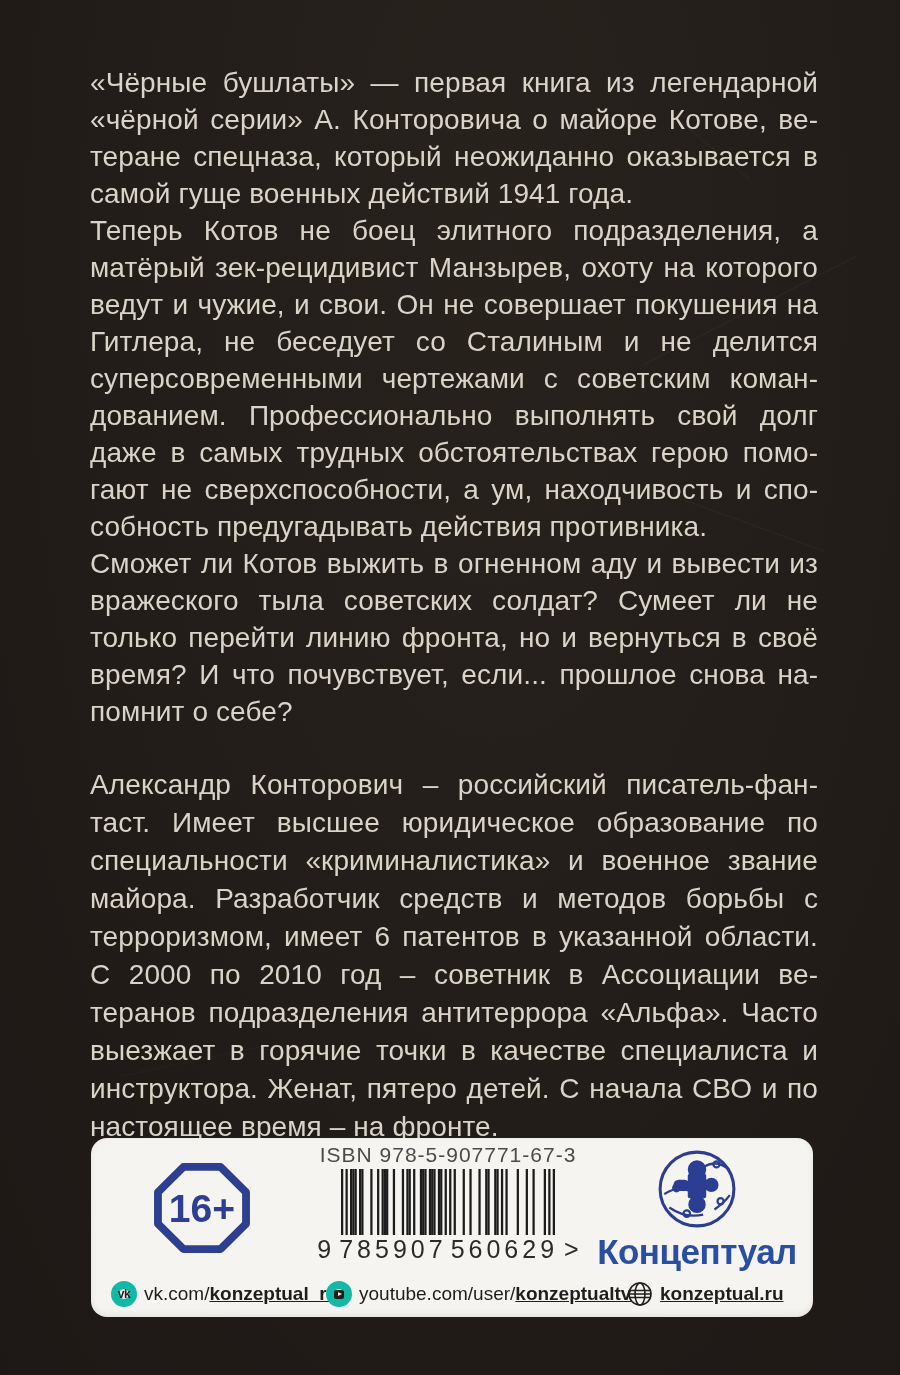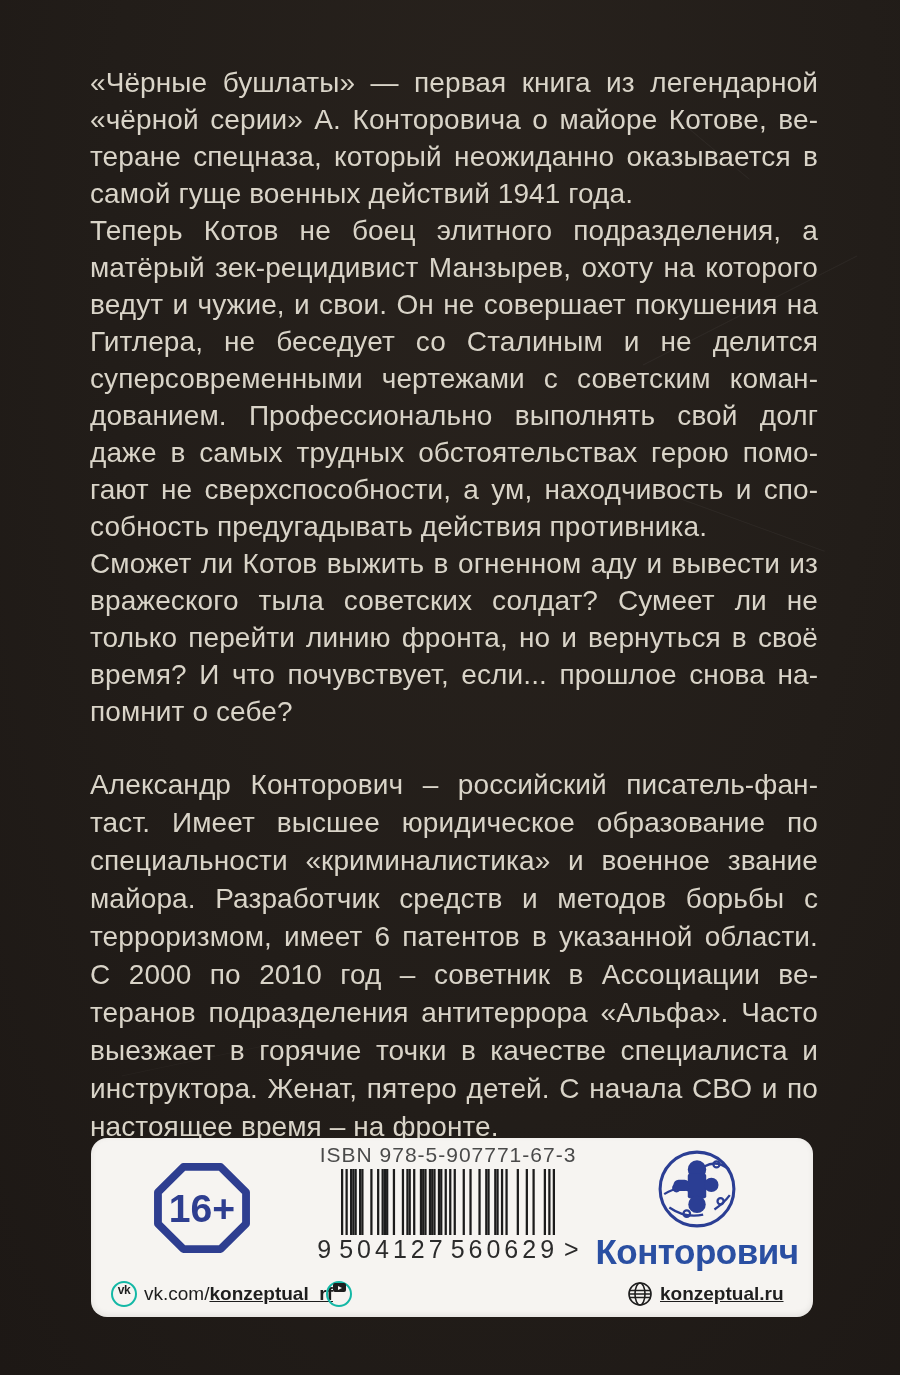--- a/index.html
+++ b/index.html
@@ -64,22 +64,22 @@
   .social-item{
     position:absolute;top:142px;height:28px;
     display:flex;align-items:center;gap:7px;
     color:#1e1e1e;font-size:19px;white-space:nowrap;
   }
   .social-item b{font-weight:bold;text-decoration:underline;}
   .si-vk{left:20px;}
   .si-yt{left:235px;}
   .si-web{left:536px;align-items:center;}
   .circ-icon{
-    width:26px;height:26px;border:2px solid #14b8a6;border-radius:50%;
-    display:flex;align-items:flex-start;justify-content:center;box-sizing:border-box;
+    width:26px;height:26px;border:8px solid #14b8a6;border-radius:50%;
+    display:flex;align-items:center;justify-content:center;box-sizing:border-box;
     flex:0 0 auto;
   }
   .vk-glyph{font-weight:bold;font-size:12px;letter-spacing:-0.5px;transform:translateY(-0.5px);}
   .yt-box{
     width:13px;height:9px;background:#1e1e1e;border-radius:2px;
     display:flex;align-items:center;justify-content:center;
   }
   .yt-tri{
     width:0;height:0;border-left:4px solid #f6f4f1;
     border-top:2.5px solid transparent;border-bottom:2.5px solid transparent;
@@ -153,21 +153,21 @@
             <rect x="78" y="0" width="1" height="54"></rect>
             <rect x="82" y="0" width="1" height="54"></rect>
             <rect x="85" y="0" width="1" height="54"></rect>
             <rect x="90" y="0" width="1" height="54"></rect>
             <rect x="92" y="0" width="1" height="60"></rect>
             <rect x="94" y="0" width="1" height="60"></rect>
           </svg>
       </div>
       <div class="bc-caption">
         <span class="bc-lead">9</span>
-        <span class="bc-group">504127</span>
+        <span class="bc-group">785907</span>
         <span class="bc-group">560629</span>
         <span class="bc-trail">&gt;</span>
       </div>
     </div>
 
     <div class="pub-col">
       <svg class="pub-logo" width="82" height="82" viewBox="0 0 80 80">
         <g stroke="#2b3e94" fill="none" stroke-width="2.2">
           <circle cx="40" cy="40" r="36" stroke-width="3"></circle>
           <path d="M8,45 q14,-9 25,-3"></path>
@@ -180,35 +180,36 @@
           <circle cx="63" cy="52" r="3"></circle>
         </g>
         <g fill="#2b3e94">
           <circle cx="40" cy="21" r="9"></circle>
           <rect x="31" y="25" width="18" height="24" rx="2"></rect>
           <rect x="17" y="31" width="16" height="11" rx="5"></rect>
           <circle cx="54" cy="36" r="7"></circle>
           <circle cx="40" cy="55" r="8.5"></circle>
         </g>
       </svg>
-      <div class="pub-name">Конторович</div>
+      <div class="pub-name">Концептуал</div>
     </div>
 
     <div class="social-item si-vk">
       <span class="circ-icon">
           <span class="vk-glyph">vk</span>
         </span>
       <span><span>vk.com/</span><b>konzeptual_rf</b></span>
     </div>
     <div class="social-item si-yt">
       <span class="circ-icon">
           <span class="yt-box">
             <span class="yt-tri"></span>
           </span>
         </span>
+      <span><span>youtube.com/user/</span><b>konzeptualtv</b></span>
     </div>
     <div class="social-item si-web">
       <svg class="globe-svg" width="26" height="26" viewBox="0 0 26 26">
         <g stroke="#1e1e1e" fill="none" stroke-width="1.6">
           <circle cx="13" cy="13" r="11"></circle>
           <ellipse cx="13" cy="13" rx="5" ry="11"></ellipse>
           <path d="M2.6,9.5 h20.8 M2.6,16.5 h20.8 M2,13 h22"></path>
         </g>
       </svg>
       <span><span></span><b>konzeptual.ru</b></span>

